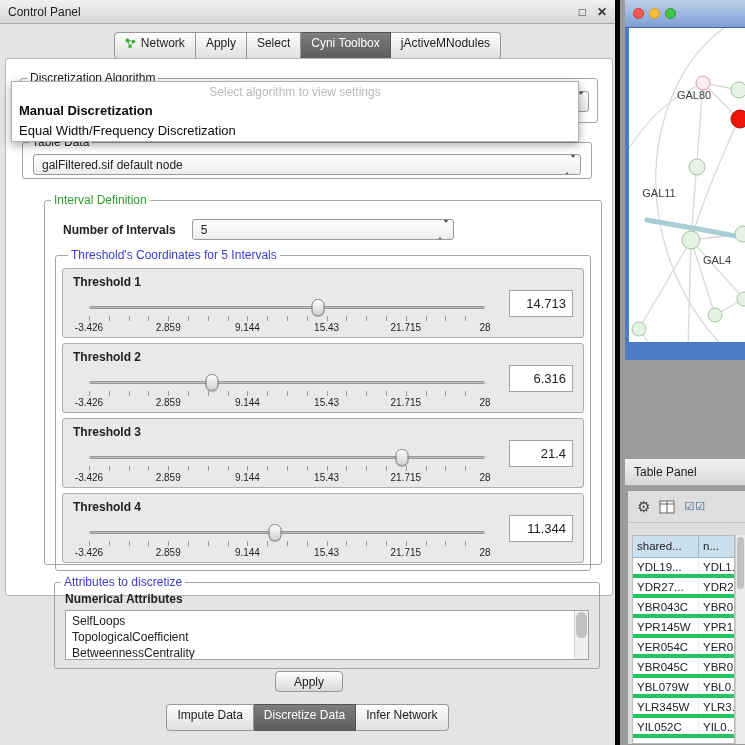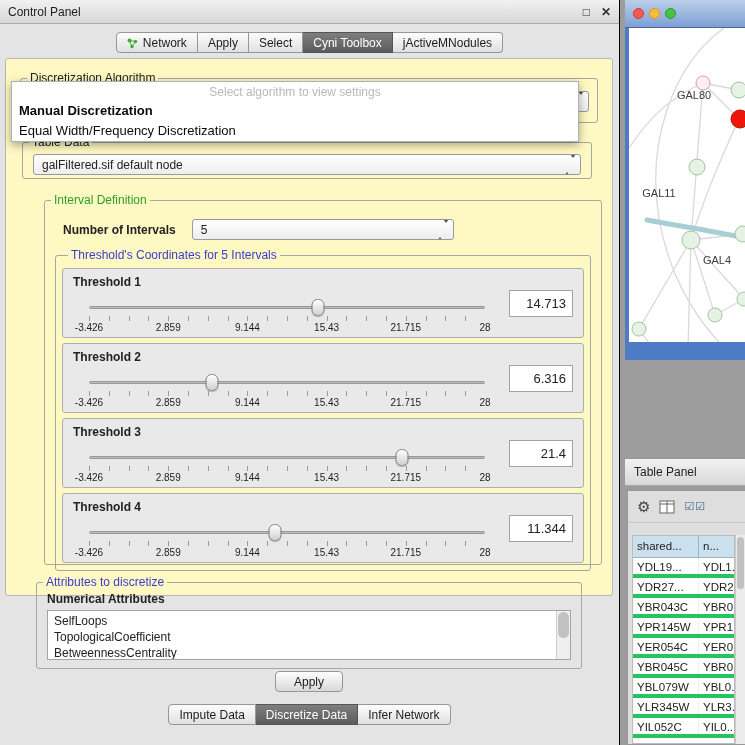--- a/index.html
+++ b/index.html
@@ -5,35 +5,35 @@
   * { box-sizing: border-box; margin: 0; padding: 0; }
   html,body { width:745px; height:745px; overflow:hidden; }
   body {
     position:relative;
     background:#9c9c9c;
     font-family:"Liberation Sans", sans-serif;
     font-size:12px; color:#222;
   }
   
   .left-window { position:absolute; left:0; top:0; width:620px; height:745px;
-    background:#e4e4e4; border-right:1px solid #000000; }
+    background:#e4e4e4; border-right:5px solid #000000; }
   .titlebar { height:24px; background:linear-gradient(#f1f1f1,#d7d7d7);
     border-bottom:1px solid #ababab; display:flex; align-items:center; padding:0 8px; }
   .titlebar .spacer { flex:1; }
   .win-btn { margin-left:11px; font-size:12px; color:#333; cursor:default; }
   .tabs-row { position:absolute; left:0; right:0; display:flex; justify-content:center; }
   .tabs-top { top:32px; }
   .tabs-bottom { top:704px; }
-  .tab { font-size:12px; padding:3px 10px 2px; background:linear-gradient(#fdfdfd,#e0e0e0);
+  .tab { font-size:12px; padding:3px 10px 8px; background:linear-gradient(#fdfdfd,#e0e0e0);
     border:1px solid #979797; border-left:none; color:#1c1c1c; display:flex; align-items:center; gap:5px; }
   .tab:first-child { border-left:1px solid #979797; border-radius:4px 0 0 4px; }
   .tab:last-child { border-radius:0 4px 4px 0; }
   .tab.selected { background:linear-gradient(#7e7e7e,#5c5c5c); color:#fff; border-color:#555; }
   .content { position:absolute; left:5px; top:58px; width:608px; height:538px;
-    background:#fef9c3; border:1px solid #b6b6b6; border-radius:3px; }
+    background:#ffffff; border:1px solid #b6b6b6; border-radius:3px; }
   fieldset { position:absolute; border:1px solid #a6a6a6; border-radius:3px; padding:0; }
   legend { font-size:12px; padding:0 3px; margin-left:6px; }
   .legend-green { color:#2d9e2d; }
   .legend-blue { color:#3b3bd0; }
   
   .combo { position:relative; height:21px; background:linear-gradient(#ffffff,#ededed);
     border:1px solid #9a9a9a; border-radius:3px; font-size:12px;
     display:flex; align-items:center; padding:0 22px 0 8px; overflow:hidden; white-space:nowrap; }
   .arrows { position:absolute; right:4px; top:50%; transform:translateY(-50%); }
   .arrow-up { width:0; height:0; border-left:3.5px solid transparent; border-right:3.5px solid transparent;
@@ -67,21 +67,21 @@
     border-radius:6px; background:linear-gradient(#fefefe,#d0d0d0);
     transform:translateX(-50%); box-shadow:0 1px 1px rgba(0,0,0,0.25); }
   .tp-ticks { position:absolute; left:26px; right:98px; top:47px; height:5px;
     background:repeating-linear-gradient(90deg,#9a9a9a 0,#9a9a9a 1px,transparent 1px,transparent 5%); }
   .tp-scale { position:absolute; left:26px; right:98px; top:53px; height:12px;
     font-size:10px; color:#1e1e1e; }
   .tp-scale span { position:absolute; transform:translateX(-50%); white-space:nowrap; }
   .tp-value { position:absolute; right:10px; top:21px; width:64px; height:27px; background:#fff;
     border:1px solid #a3a3a3; font-size:13px; display:flex; align-items:center;
     justify-content:flex-end; padding-right:6px; }
-  #fs-attrs { left:30px; top:516px; width:546px; height:94px; }
+  #fs-attrs { left:48px; top:516px; width:546px; height:94px; }
   .attr-header { font-weight:bold; font-size:12px; margin:3px 0 4px 10px; }
   .attr-list { position:relative; margin:0 10px; height:50px; background:#fff;
     border:1px solid #a3a3a3; overflow:hidden; font-size:12px; padding:2px 6px; }
   .attr-item { line-height:16px; white-space:nowrap; }
   .attr-scroll { position:absolute; right:0; top:0; bottom:0; width:14px;
     background:#efefef; border-left:1px solid #cfcfcf; }
   .attr-thumb { position:absolute; top:1px; right:1px; width:11px; height:26px;
     background:#c2c2c2; border-radius:6px; }
   .apply-btn { position:absolute; left:50%; top:612px; transform:translateX(-50%);
     width:68px; height:21px; background:linear-gradient(#fefefe,#d8d8d8);

